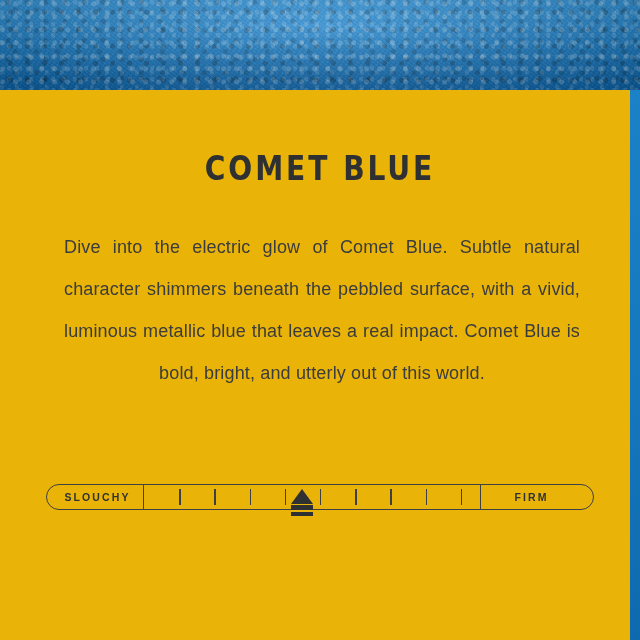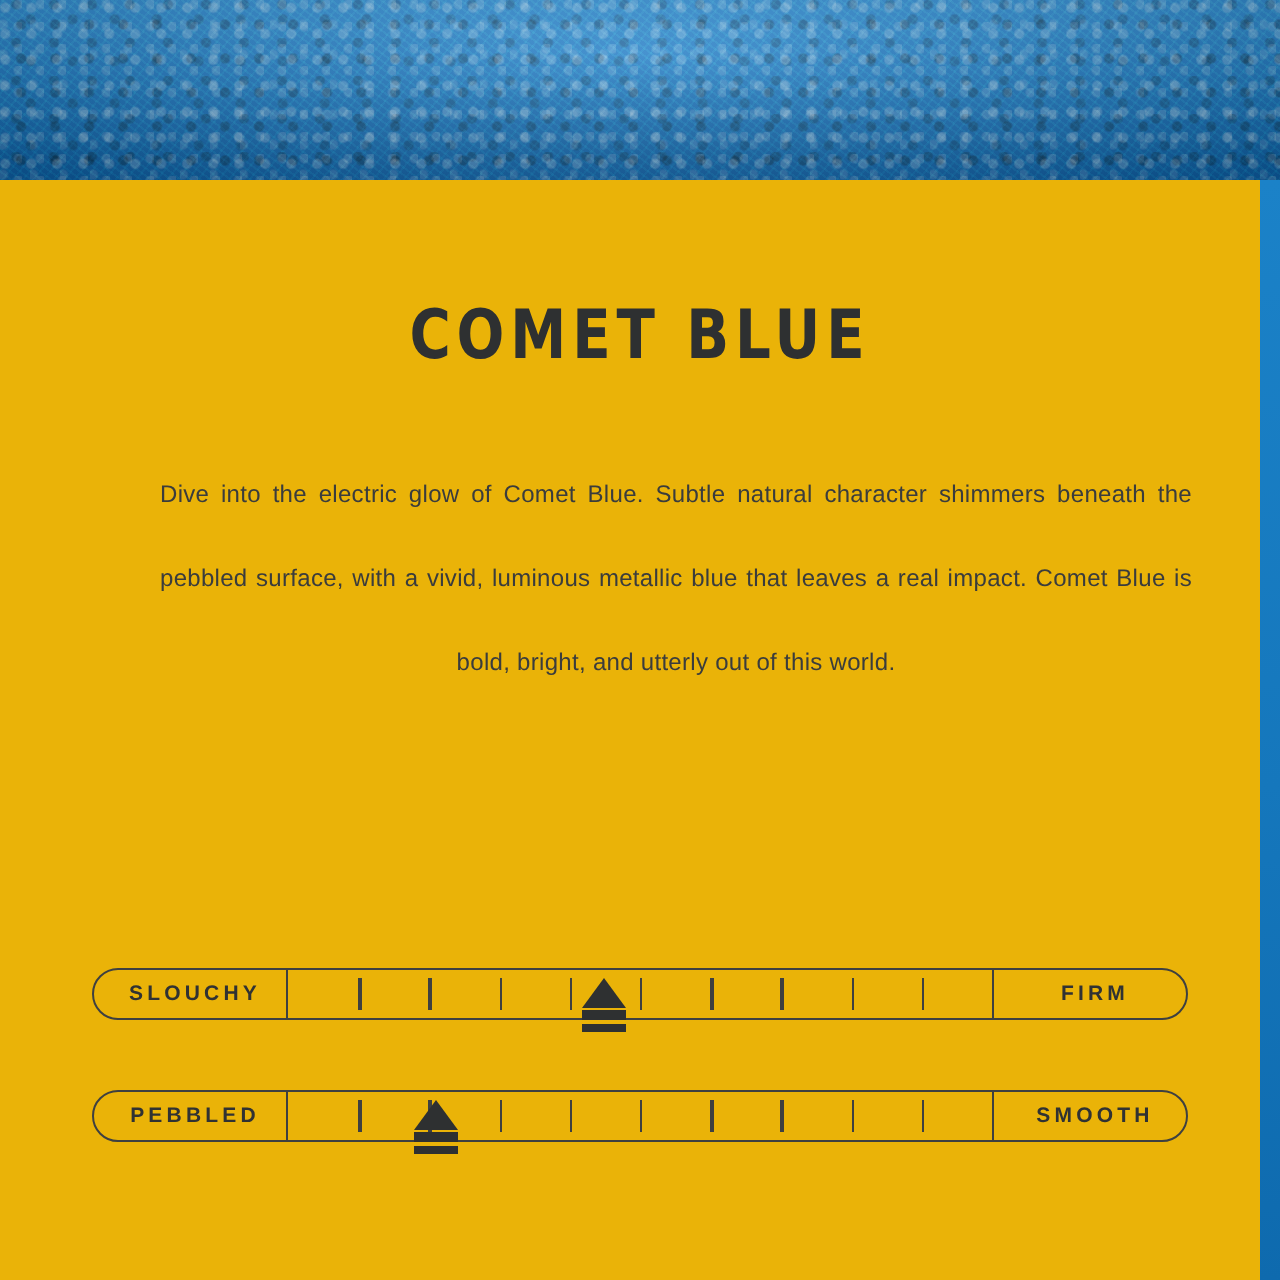--- a/index.html
+++ b/index.html
@@ -77,27 +77,26 @@
     color: #2e3031;
     transform: scaleX(0.92);
   }
 
   
   .desc {
     position: absolute;
     top: 226px;
     left: 64px;
     width: 516px;
-    font-size: 12px;
+    font-size: 18px;
     line-height: 42px;
     color: #3a3c3d;
     text-align: justify;
     text-align-last: center;
     letter-spacing: 0.15px;
-    margin-left: 16px;
   }
 
   
   .slider {
     position: absolute;
     left: 46px;
     width: 548px;
     height: 26px;
   }
   .slider.one { top: 484px; }
@@ -123,21 +122,21 @@
     color: #303233;
     box-sizing: border-box;
   }
   .cap.left {
     left: 0;
     width: 98px;
     border-right: 1.4px solid #3e4041;
     padding-left: 6px;
   }
   .cap.right {
-    right: 0;
+    right: 16px;
     width: 98px;
     border-left: 1.4px solid #3e4041;
     padding-left: 4px;
     margin-left: 44px;
   }
   .ticks {
     position: absolute;
     left: 98px;
     right: 98px;
     top: 0;
@@ -207,35 +206,14 @@
       <div class="tick" style="left:80%"></div>
       <div class="tick" style="left:90%"></div>
       <div class="marker" style="left:calc(45% - 11px)">
         <div class="pin"></div>
         <div class="bar1"></div>
         <div class="bar2"></div>
       </div>
     </div>
   </div>
 
-  <div class="slider two">
-    <div class="track"></div>
-    <div class="cap left">PEBBLED</div>
-    <div class="cap right">SMOOTH</div>
-    <div class="ticks">
-      <div class="tick" style="left:10%"></div>
-      <div class="tick" style="left:20%"></div>
-      <div class="tick" style="left:30%"></div>
-      <div class="tick" style="left:40%"></div>
-      <div class="tick" style="left:50%"></div>
-      <div class="tick" style="left:60%"></div>
-      <div class="tick" style="left:70%"></div>
-      <div class="tick" style="left:80%"></div>
-      <div class="tick" style="left:90%"></div>
-      <div class="marker" style="left:calc(21% - 11px)">
-        <div class="pin"></div>
-        <div class="bar1"></div>
-        <div class="bar2"></div>
-      </div>
-    </div>
-  </div>
 
 </div>
 
 </body></html>

